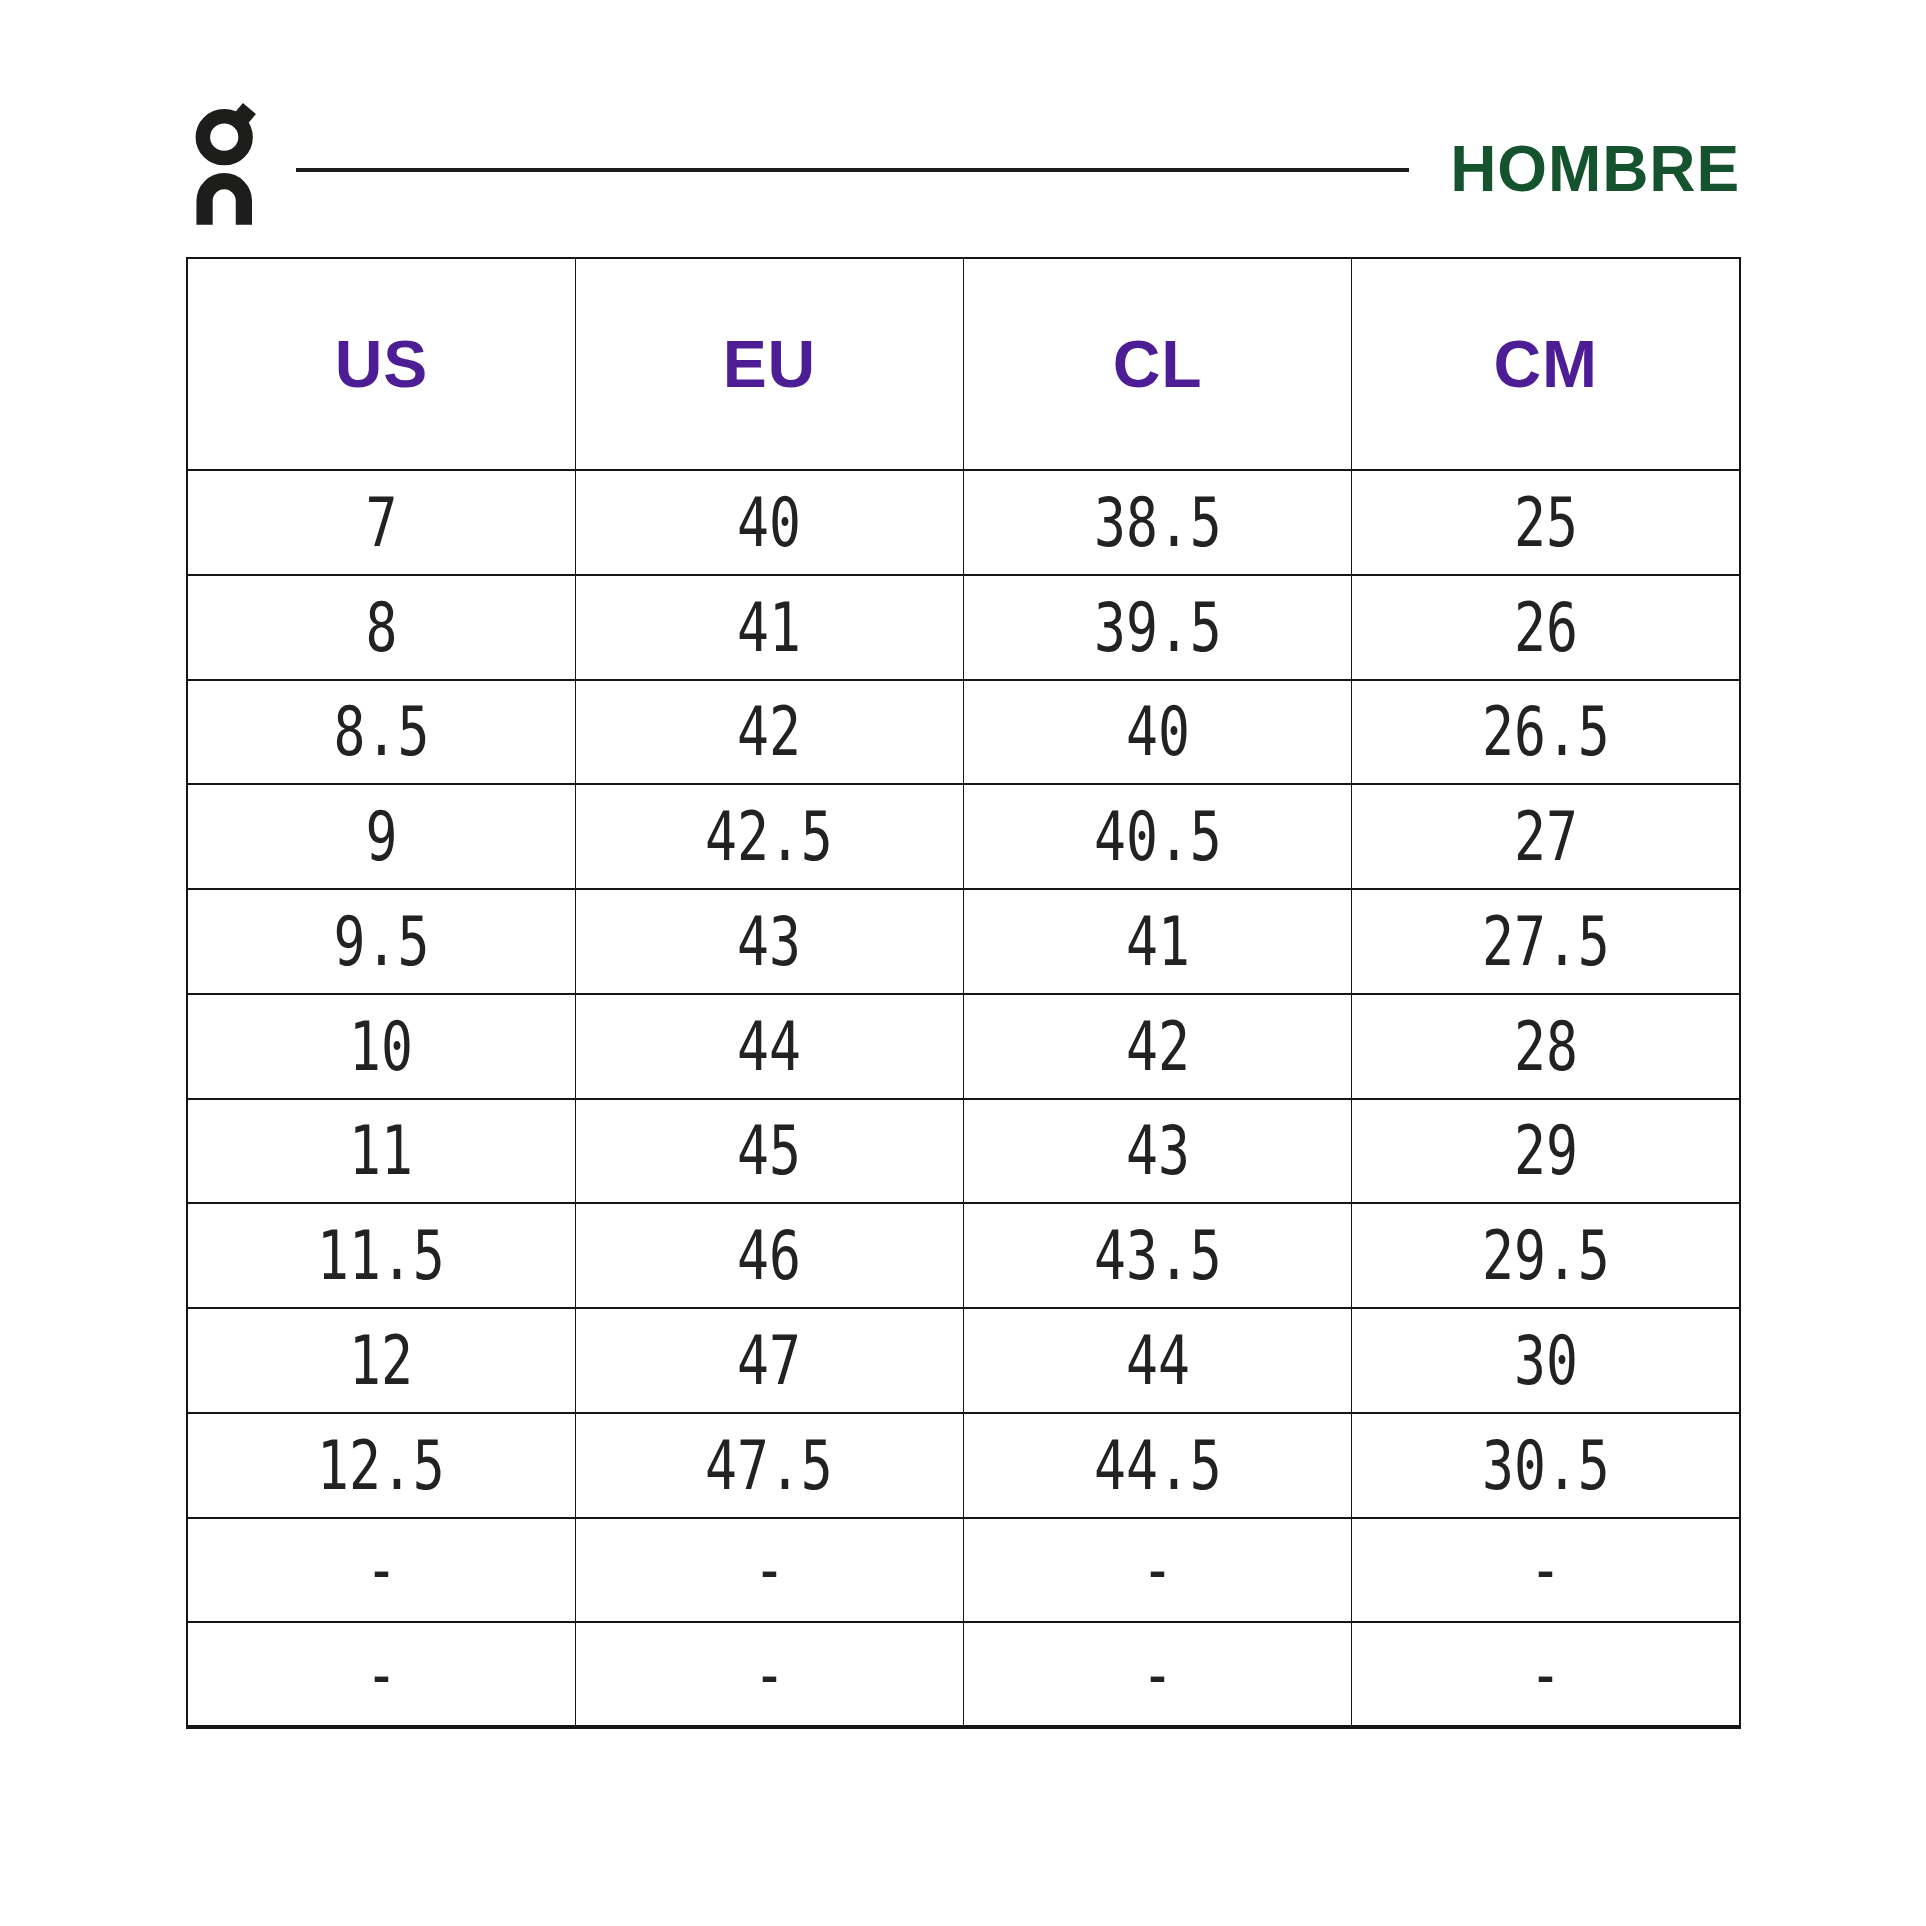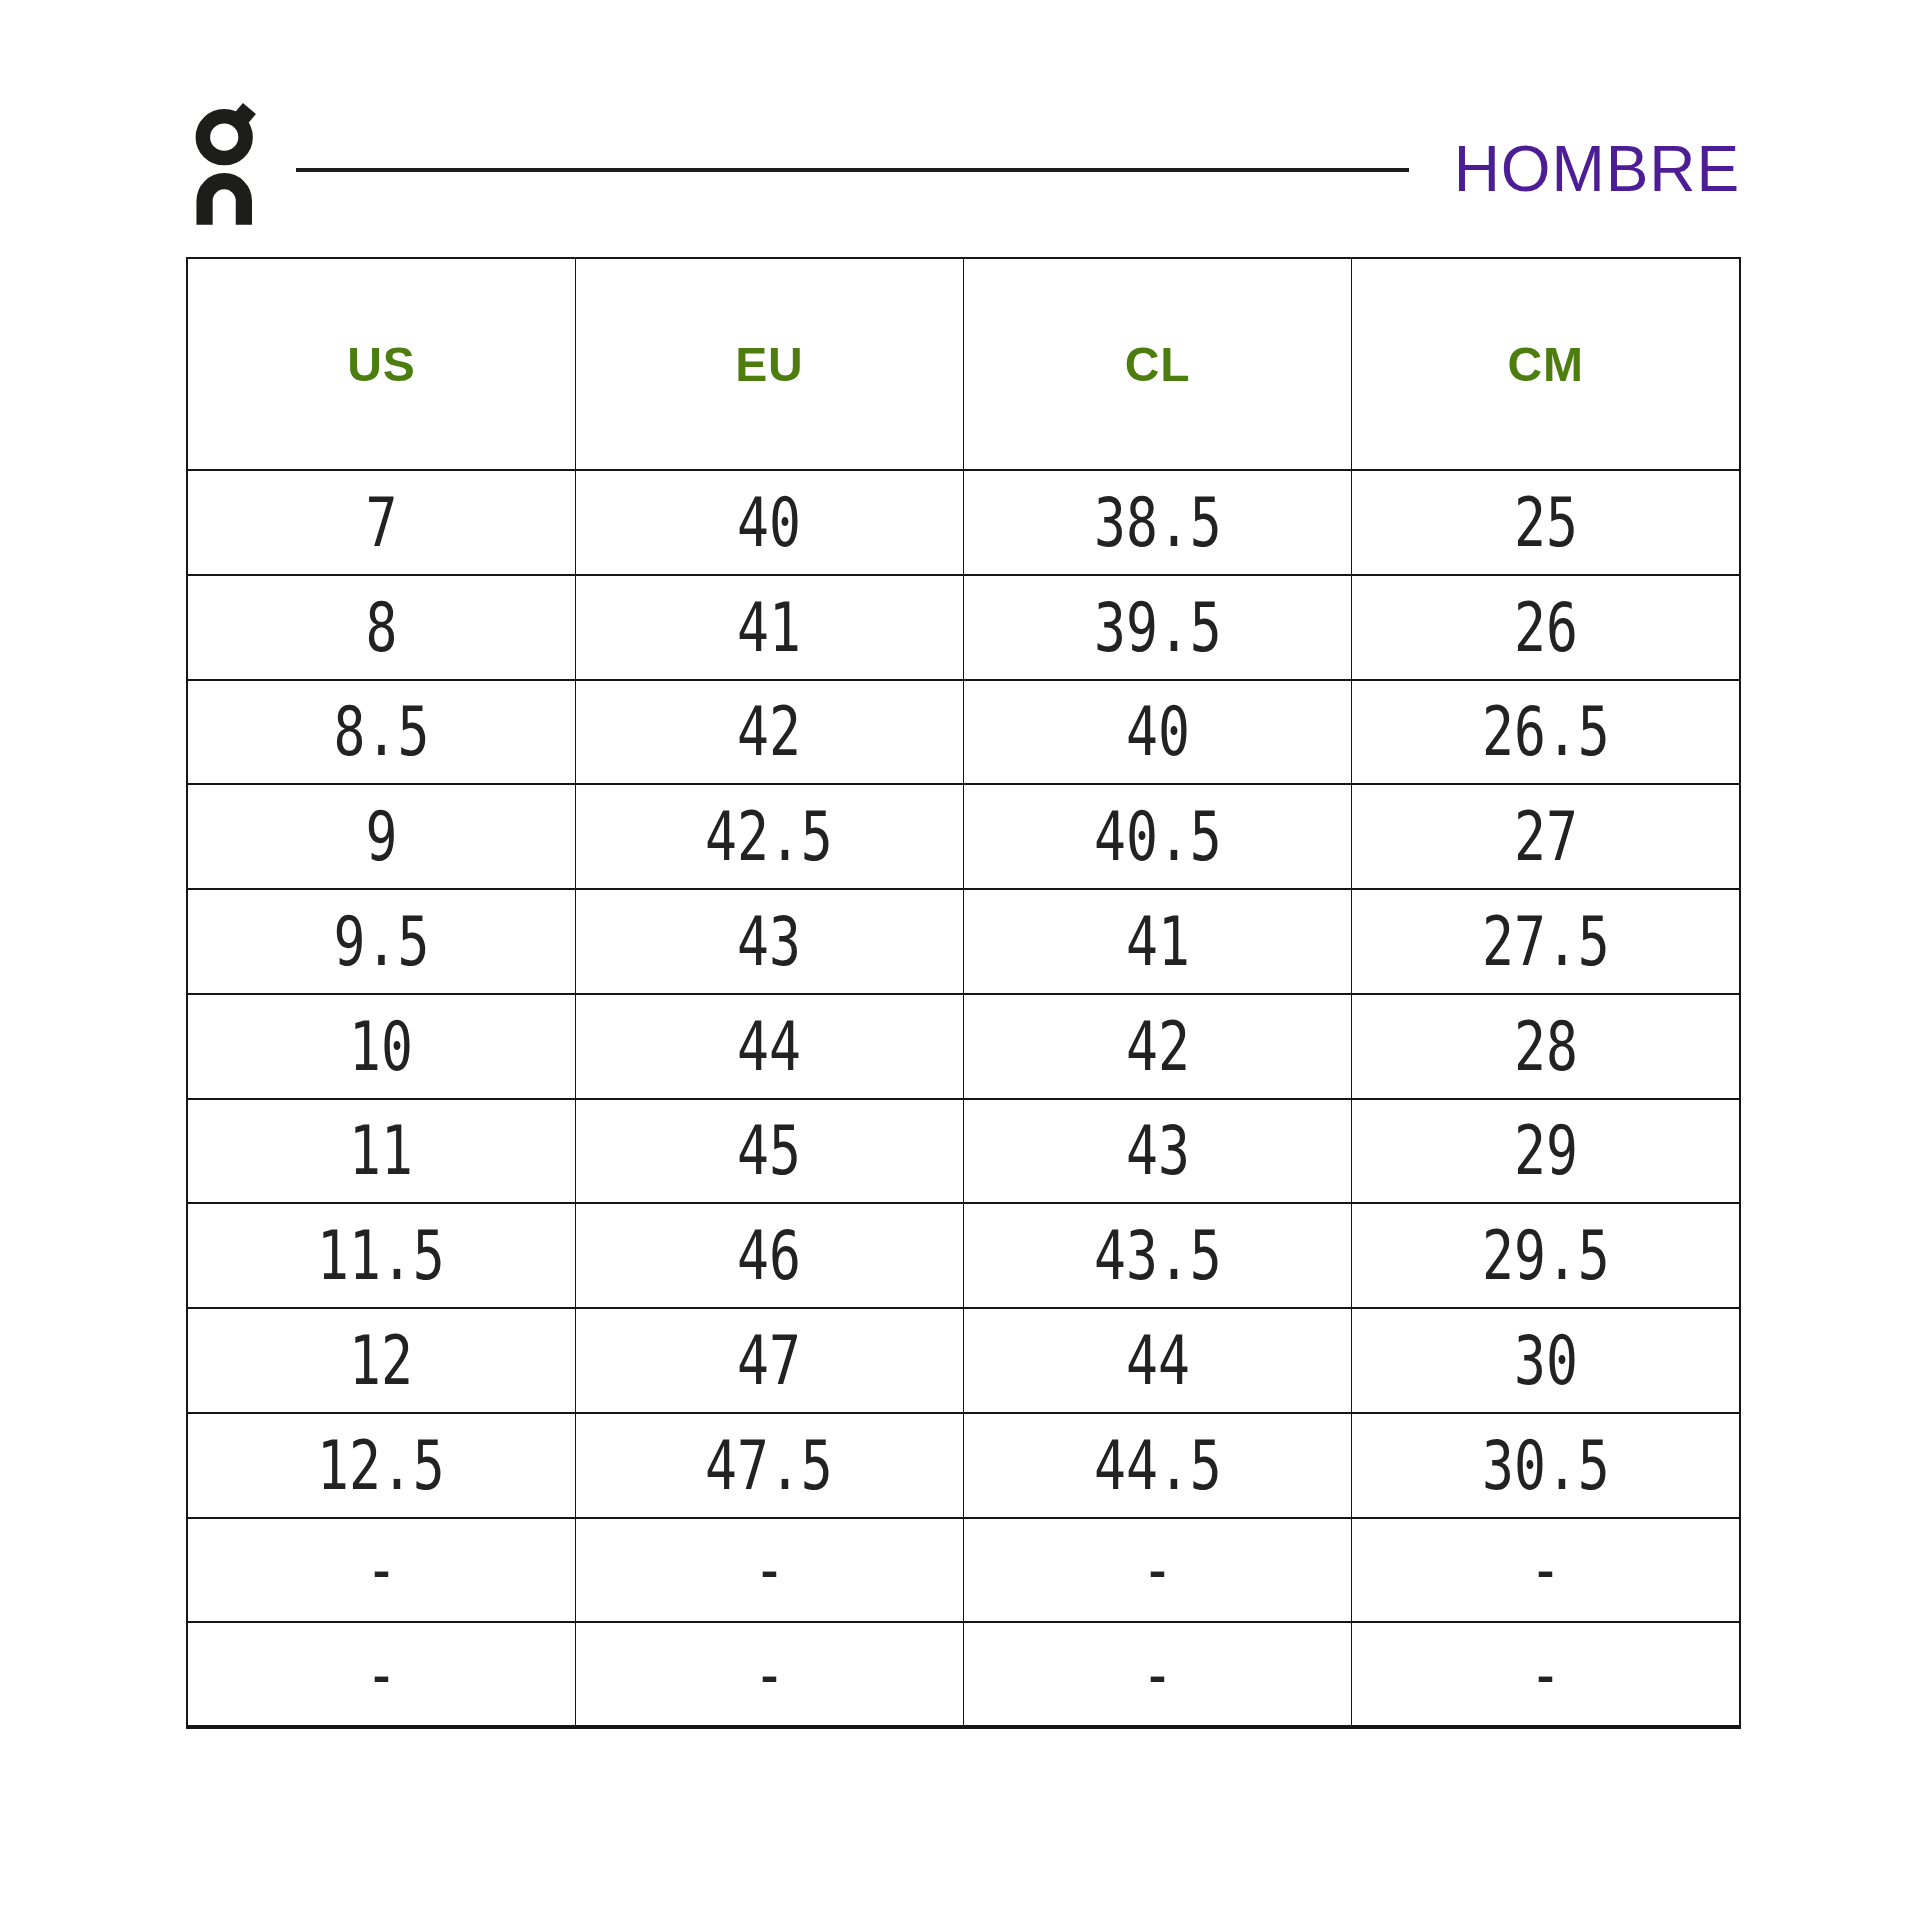--- a/index.html
+++ b/index.html
@@ -29,24 +29,24 @@
     height: 4.3px;
     background: #1d1d1b;
   }
   .title {
     position: absolute;
     top: 137px;
     right: 186px;
     height: 65px;
     line-height: 65px;
     font-size: 64px;
-    font-weight: normal;
+    font-weight: bold;
     letter-spacing: 0.9px;
     white-space: nowrap;
-    color: #4c1d95;
+    color: #14532d;
   }
 
   
   .table-wrap {
     position: absolute;
     left: 186px;
     top: 257px;
     width: 1555px;
     height: 1472px;
   }
@@ -65,23 +65,23 @@
     border-bottom-width: 2.6px;
     text-align: center;
     vertical-align: middle;
     padding: 0;
   }
   table.size-table thead tr { height: 212px; }
   table.size-table tbody tr { height: 90px; }
   table.size-table th {
     font-family: "Liberation Sans", sans-serif;
     font-weight: bold;
-    font-size: 48px;
+    font-size: 66px;
     letter-spacing: 0.9px;
-    color: #4d7c0f;
+    color: #4c1d95;
   }
   table.size-table td {
     font-family: "DejaVu Sans Mono", monospace;
     font-weight: normal;
     font-size: 68px;
     color: #222222;
   }
   td .num {
     display: inline-block;
     transform: scaleX(0.78);

